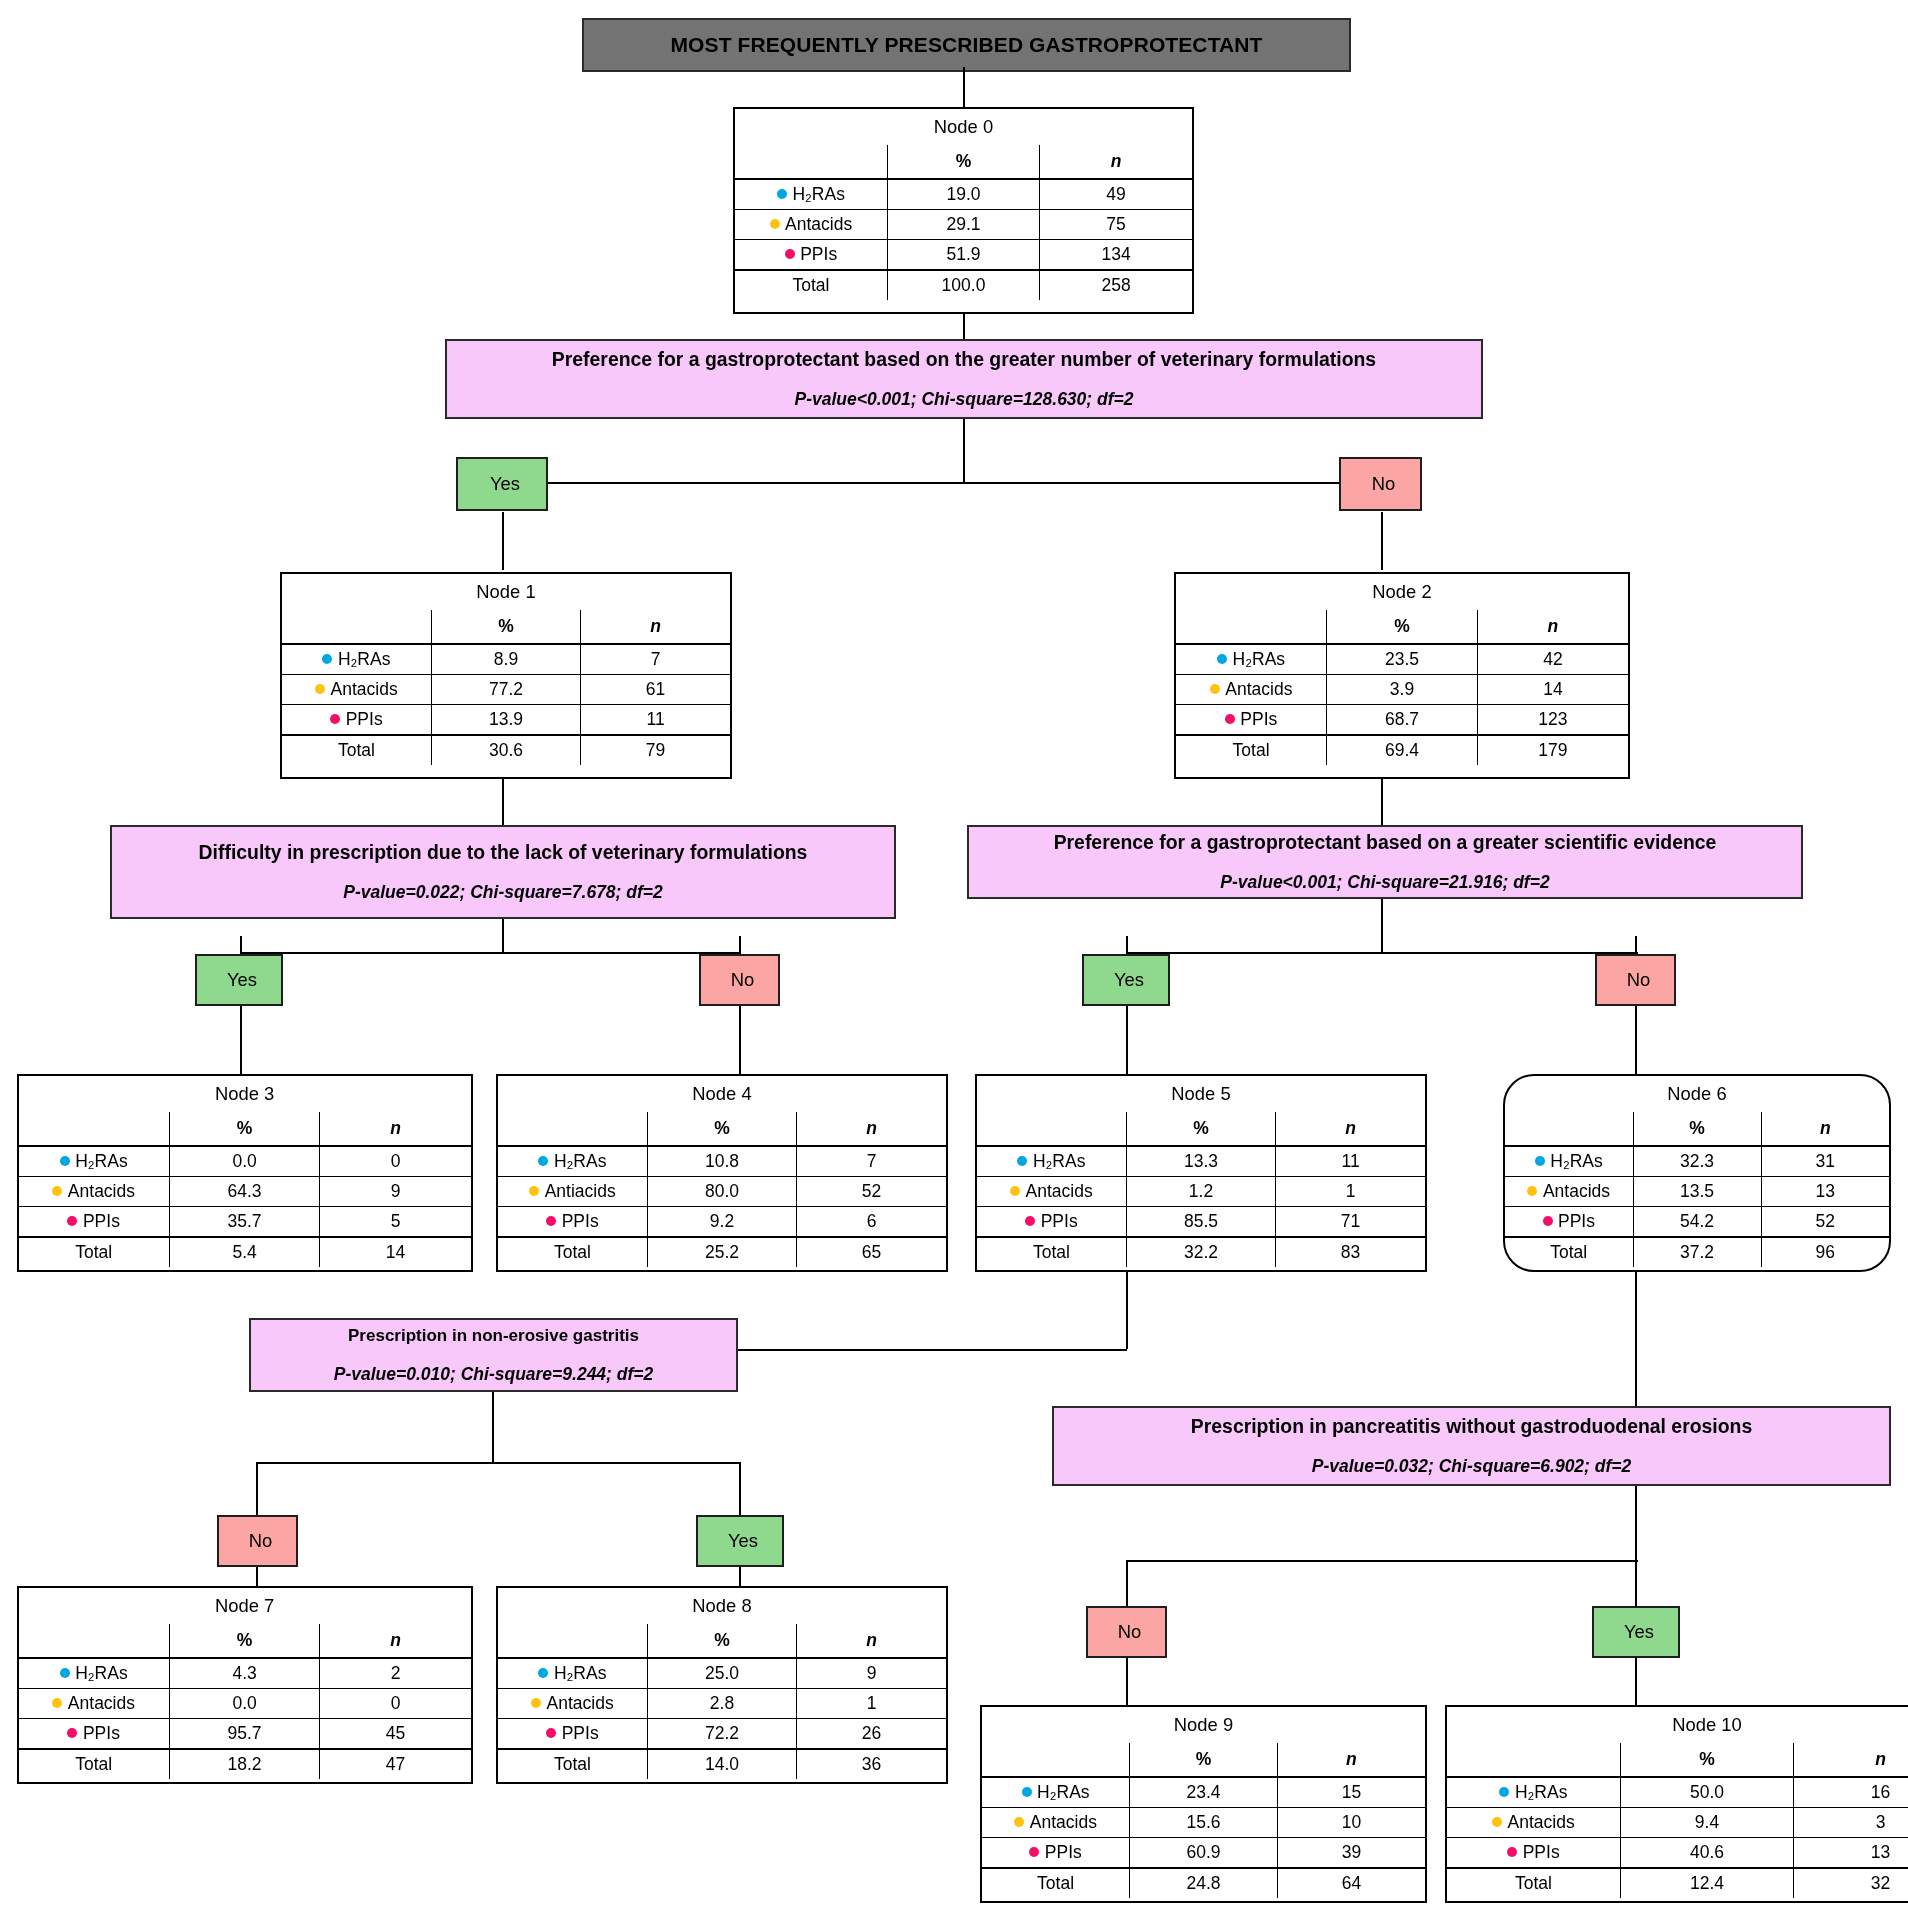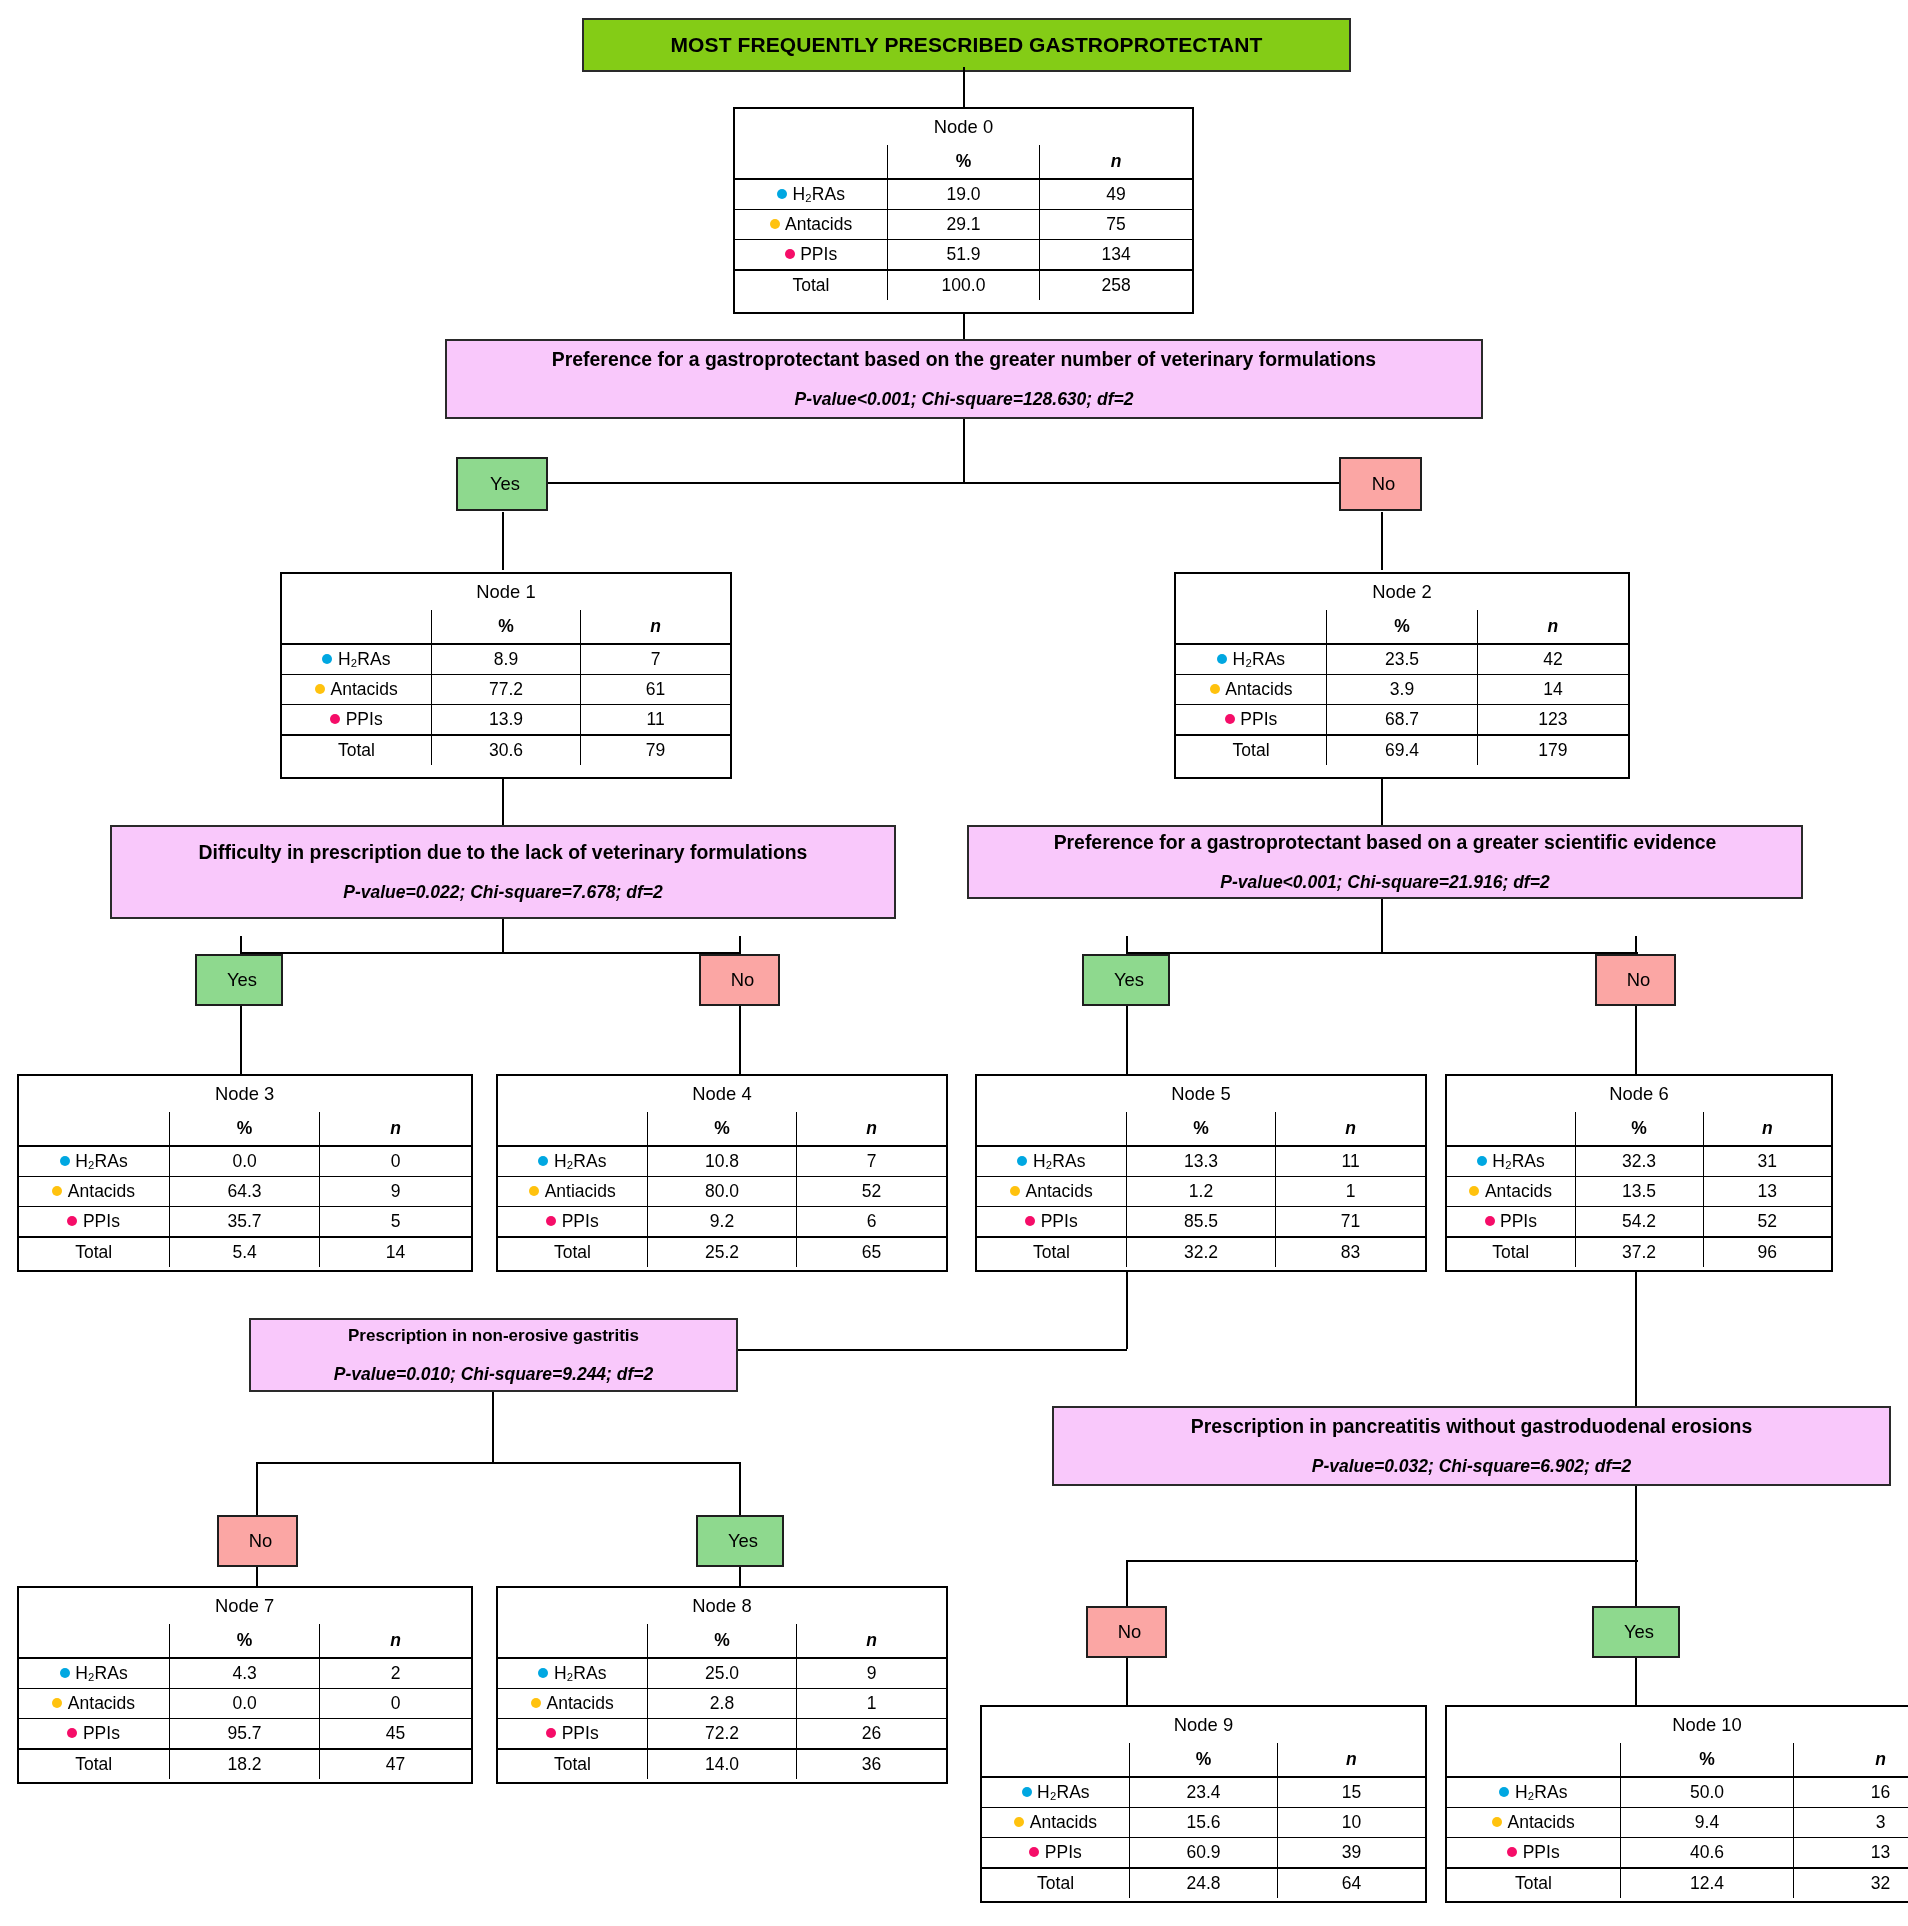--- a/index.html
+++ b/index.html
@@ -13,21 +13,21 @@
     height:1926px;
     background:#ffffff;
     overflow:hidden;
   }
 
   
   .abs{position:absolute;}
 
   
   .title-banner{
-    background:#84cc16;
+    background:#737373;
     border:2.3px solid #2a2a2a;
     display:flex;
     align-items:center;
     justify-content:center;
     font-weight:bold;
     letter-spacing:0.1px;
     text-align:left;
   }
 
   
@@ -425,21 +425,21 @@
           </tr>
       <tr class="total">
             <td>Total</td>
             <td class="vline-l">32.2</td>
             <td class="vline-l">83</td>
           </tr>
     </tbody>
       </table>
   </div>
 
-  <div class="abs node" style="left:1445px;top:1074px;width:388px;height:198px;">
+  <div class="abs node" style="left:1503px;top:1074px;width:388px;height:198px;border-radius:31px;">
     <table>
       <tbody>
           <tr>
             <td colspan="3" class="node-title">Node 6</td>
           </tr>
       <tr class="hdr">
             <td class="lbl"></td>
             <td class="pct vline-l">%</td>
             <td class="cnt vline-l">n</td>
           </tr>

